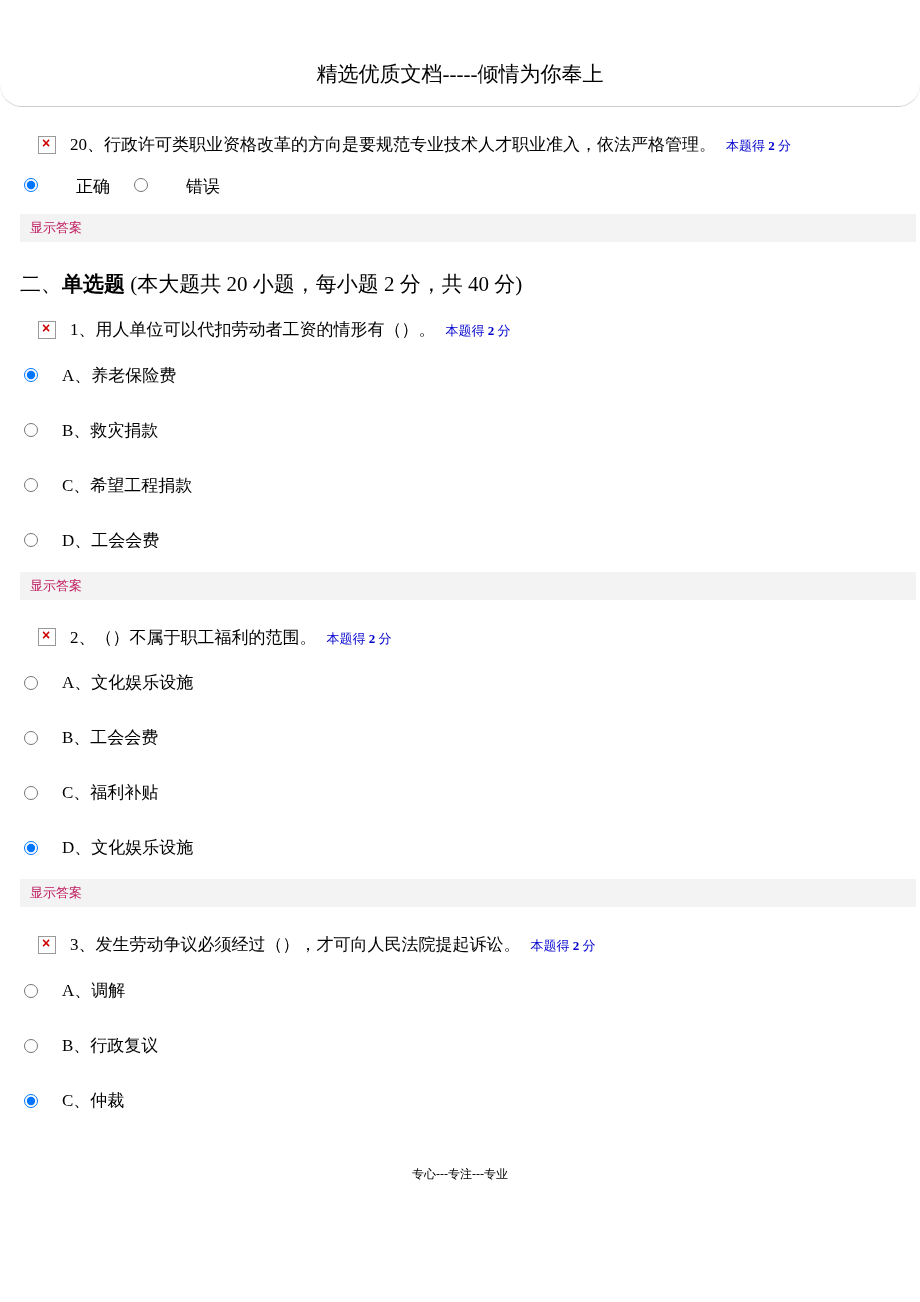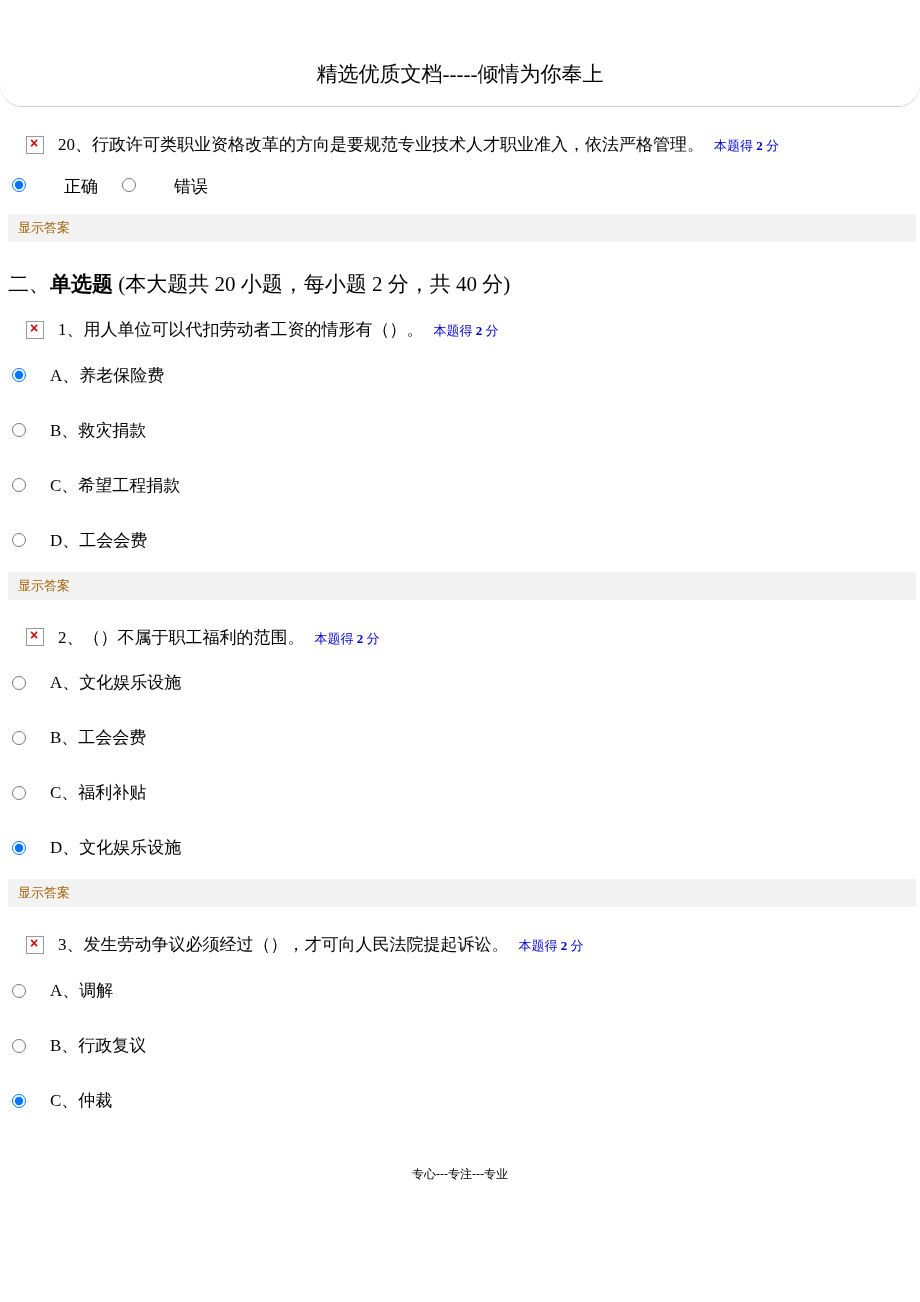--- a/index.html
+++ b/index.html
@@ -16,21 +16,21 @@
       padding: 0;
     }
     .header {
       text-align: center;
       padding: 60px 0 18px 0;
       font-size: 21px;
       border-bottom: 1px solid #ccc;
       border-radius: 22px;
     }
     .content {
-      padding: 20px 4px 0 8px;
+      padding: 20px 4px 0 20px;
     }
     .question-block {
       margin-bottom: 8px;
     }
     .question-line {
       display: flex;
       align-items: center;
       padding: 6px 0 6px 18px;
     }
     .broken-img {
@@ -86,21 +86,21 @@
       margin-left: 18px;
     }
     .inline-label {
       font-size: 17px;
       margin-left: 28px;
     }
     .show-answer {
       background: #f3f3f3;
       padding: 5px 10px;
       font-size: 13px;
-      color: #a16207;
+      color: #be185d;
       margin-top: 4px;
     }
     .section-header {
       padding: 20px 0 14px 0;
       font-size: 21px;
     }
     .section-label {
       font-weight: bold;
     }
     .footer {

